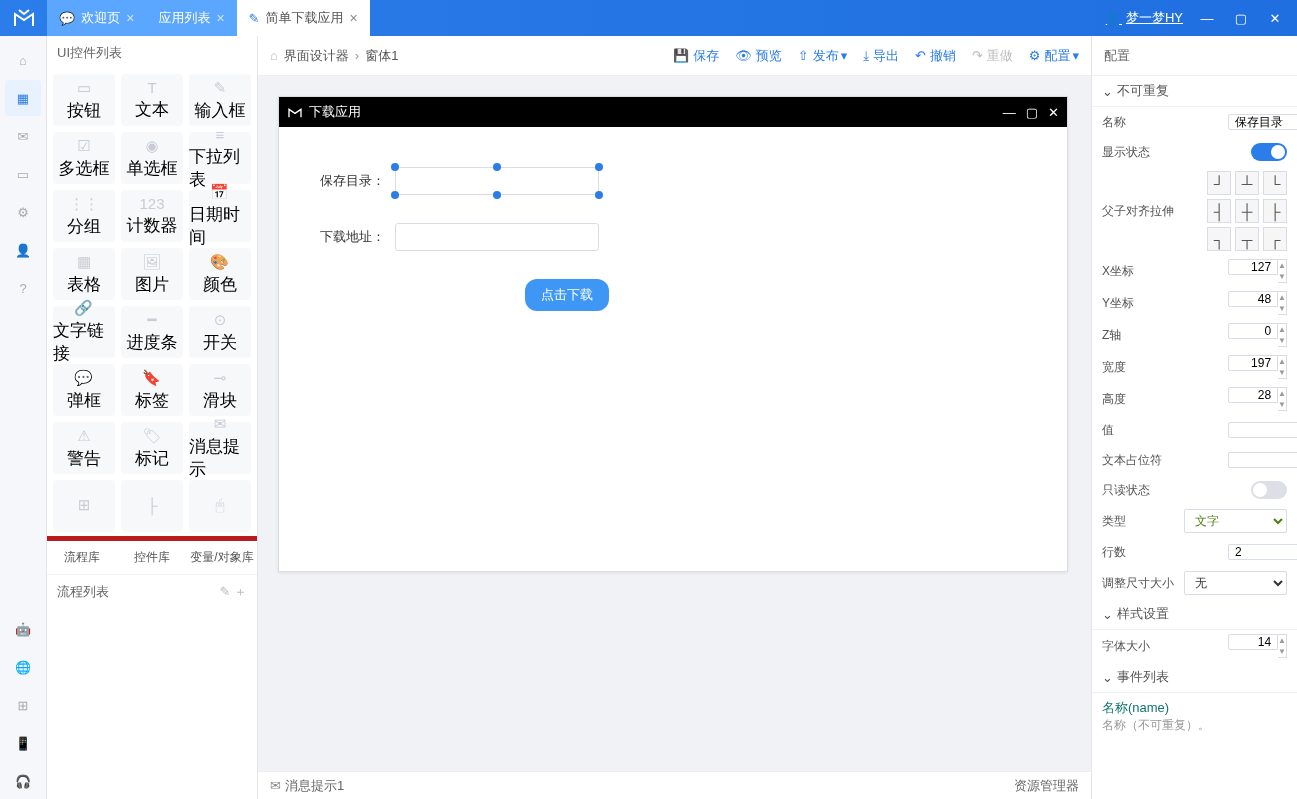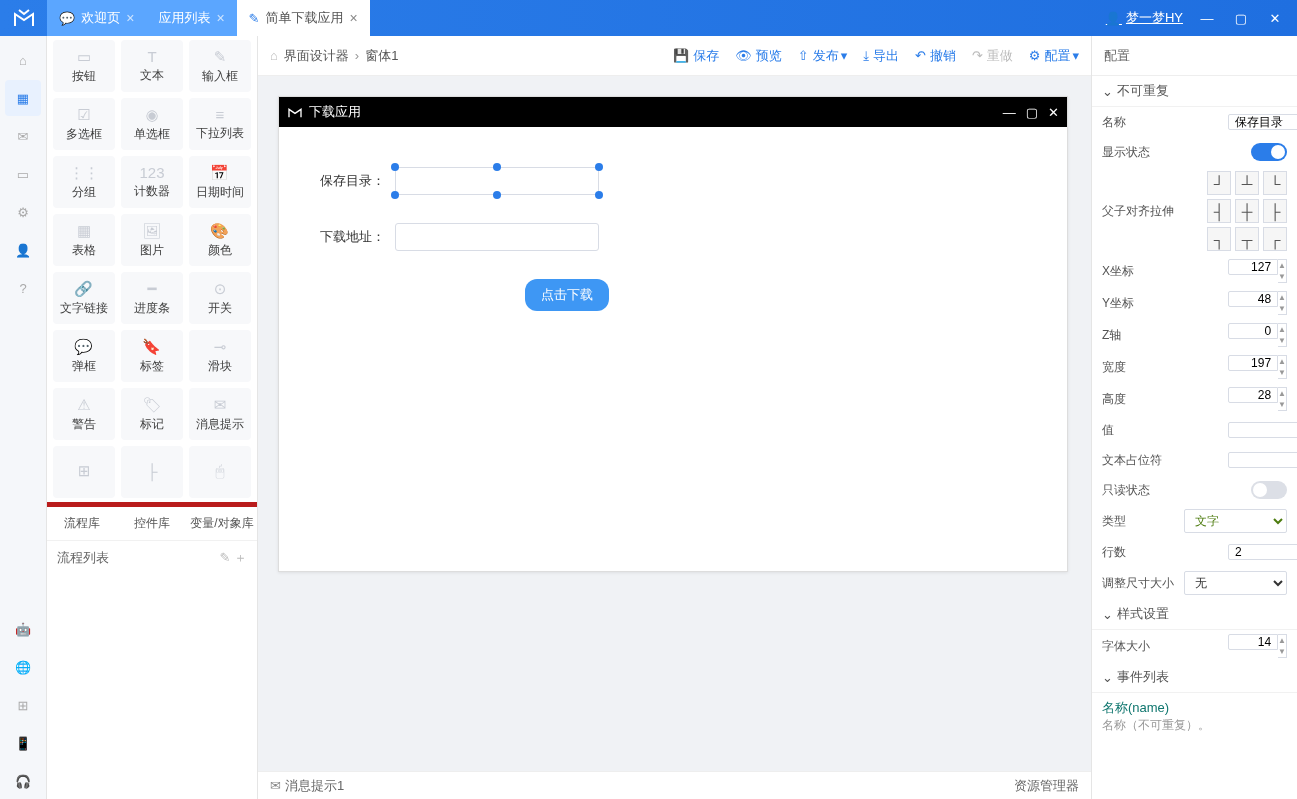--- a/index.html
+++ b/index.html
@@ -20,21 +20,21 @@
 .leftrail { width: 47px; background: #f5f7fa; border-right: 1px solid #e5e5e5; display: flex; flex-direction: column; align-items: center; padding-top: 6px; gap: 2px; }
 .leftrail .rail-item { width: 36px; height: 36px; display: flex; align-items: center; justify-content: center; color: #aaa; border-radius: 4px; cursor: pointer; }
 .leftrail .rail-item.active { background: #e8f1fe; color: #2b7de9; }
 .leftrail .spacer { flex: 1; }
 
 .leftpanel { width: 211px; border-right: 1px solid #e5e5e5; display: flex; flex-direction: column; background: #fff; }
 .panel-title { padding: 8px 10px; color: #666; font-size: 13px; }
 .widget-grid { padding: 4px 6px; display: grid; grid-template-columns: repeat(3, 1fr); gap: 6px; overflow-y: auto; }
 .widget { height: 52px; background: #f7f8fa; border-radius: 4px; display: flex; flex-direction: column; align-items: center; justify-content: center; color: #888; cursor: pointer; }
 .widget .ic { color: #c8ccd4; font-size: 15px; }
-.widget .lbl { color: #404040; font-size: 12px; margin-top: 2px; }
+.widget .lbl { color: #000000; font-size: 17px; margin-top: 2px; }
 .lib-tabs { display: flex; border-top: 5px solid #b91c1c; }
 .lib-tab { flex: 1; text-align: center; padding: 8px 0; color: #555; cursor: pointer; font-size: 12px;}
 .flowlist { padding: 8px 10px; color: #666; display: flex; align-items: center; justify-content: space-between; border-top: 1px solid #f1f1f1; }
 .flowlist .icons { color: #bbb; }
 
 .center { flex: 1; display: flex; flex-direction: column; border-right: 1px solid #e5e5e5; }
 .toolbar { height: 40px; display: flex; align-items: center; padding: 0 12px; border-bottom: 1px solid #eee; }
 .crumb { color: #555; display: flex; align-items: center; gap: 6px; }
 .crumb .sep { color: #999; }
 .tool-right { margin-left: auto; display: flex; gap: 16px; }
@@ -128,20 +128,21 @@
     <div class="rail-item">?</div>
     <div class="spacer"></div>
     <div class="rail-item">🤖</div>
     <div class="rail-item">🌐</div>
     <div class="rail-item">⊞</div>
     <div class="rail-item">📱</div>
     <div class="rail-item" style="color:#2b7de9">🎧</div>
   </div>
 
   <div class="leftpanel">
+    <div class="panel-title">UI控件列表</div>
     <div class="widget-grid" id="widget-grid">
         <div class="widget">
           <span class="ic">▭</span>
           <span class="lbl">按钮</span>
         </div>
         <div class="widget">
           <span class="ic">T</span>
           <span class="lbl">文本</span>
         </div>
         <div class="widget">

